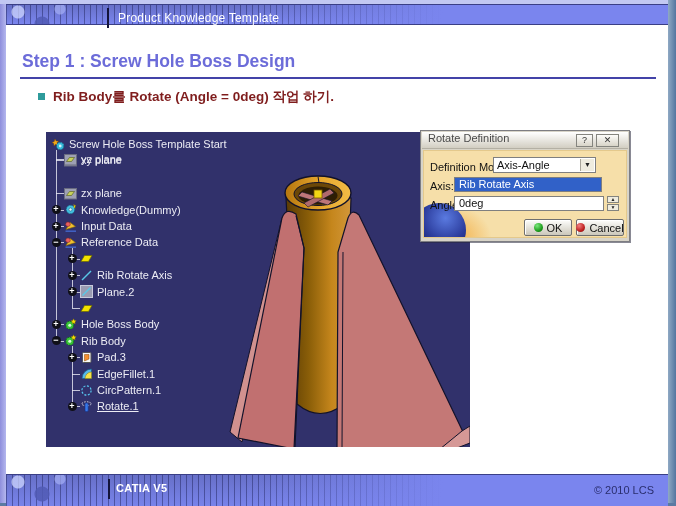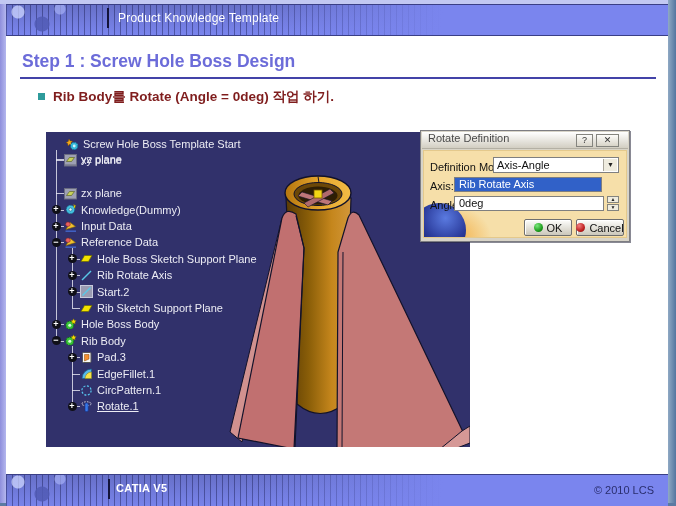--- a/index.html
+++ b/index.html
@@ -10,21 +10,21 @@
     -webkit-font-smoothing:antialiased;
   }
   
   .edge-top{position:absolute;left:0;top:0;width:676px;height:4px;background:#c2c8f2;}
   .edge-left{position:absolute;left:0;top:4px;width:6px;height:499px;background:linear-gradient(90deg,#8e8edc,#b4b7ee);}
   .edge-right{position:absolute;left:668px;top:0;width:8px;height:506px;background:linear-gradient(90deg,#8fa9c4,#53759f);}
   .edge-bottom{position:absolute;left:0;top:503px;width:676px;height:3px;background:#5a7aa2;}
 
   
   .bar{
-    position:absolute;left:6px;width:662px;height:32px;
+    position:absolute;left:6px;width:662px;height:21px;
     background:
       linear-gradient(90deg,rgba(122,133,238,0) 36%,#7a85ee 66%),
       radial-gradient(circle at 12px 7px, rgba(205,213,255,0.75) 6px, rgba(205,213,255,0) 7px),
       radial-gradient(circle at 36px 19px, rgba(80,90,180,0.85) 7px, rgba(80,90,180,0) 8px),
       radial-gradient(circle at 54px 4px, rgba(165,175,245,0.7) 5px, rgba(165,175,245,0) 6px),
       repeating-linear-gradient(90deg, rgba(25,28,80,0.45) 0 1px, rgba(25,28,80,0) 1px 6px),
       linear-gradient(180deg,#6770c8 0%,#7a85ee 100%);
     border-top:1px solid #3a3f86;border-bottom:1px solid #3a3f86;
     box-sizing:border-box;
   }
@@ -84,21 +84,21 @@
   .dlg-content{
     position:absolute;left:2px;right:2px;top:19px;bottom:3px;
     background:#f6dfa9;overflow:hidden;border:1px solid #e4c98c;box-sizing:border-box;
   }
   .globe-glow{position:absolute;left:-6px;bottom:-12px;width:74px;height:44px;
     background:radial-gradient(ellipse at 45% 75%, rgba(242,168,56,0.95), rgba(242,168,56,0) 70%);}
   .globe{position:absolute;left:-12px;bottom:-20px;width:54px;height:54px;border-radius:50%;
     background:radial-gradient(circle at 62% 28%, #5a7ae0 0%, #2a3a9a 45%, #101a55 82%);}
   .dlg-label{position:absolute;color:#111;}
   .dd{
-    position:absolute;left:72px;top:26px;width:126px;height:16px;background:#fff;
+    position:absolute;left:72px;top:26px;width:103px;height:16px;background:#fff;
     border:1px solid #7f7f7f;box-sizing:border-box;
   }
   .dd-value{position:absolute;left:3px;top:1px;font-size:11px;}
   .dd-arrow{
     position:absolute;right:1px;top:1px;bottom:1px;width:13px;background:#efecdf;
     border-left:1px solid #a9a59a;text-align:center;font-size:7px;line-height:12px;color:#222;
   }
   .field{position:absolute;height:15px;box-sizing:border-box;border:1px solid #7f7f7f;font-size:11px;line-height:13px;padding-left:4px;}
   #axis-field{left:33px;top:46px;width:148px;background:#3161c8;color:#fff;}
   #angle-field{left:33px;top:65px;width:150px;background:#fff;color:#111;}
@@ -173,21 +173,21 @@
     <ellipse cx="272" cy="63.5" rx="19.5" ry="9" fill="#2e1e04"></ellipse>
     <polygon points="256,60 286,69 282,73 252,64" fill="#be7678" stroke="#12122a" stroke-width="0.6"></polygon>
     <polygon points="258,71 284,57 288,61 262,75" fill="#b06a6c" stroke="#12122a" stroke-width="0.6"></polygon>
     <rect x="268" y="58" width="8" height="8" fill="#f2d614" stroke="#7a5a00" stroke-width="0.8"></rect>
     <line x1="272" y1="44.5" x2="273" y2="51" stroke="#12122a" stroke-width="1"></line>
   </svg>
   <div class="tree" id="tree">
       <div class="tree-vline" style="left: 10px; top: 18px; height: 190.8px;"></div>
       <div class="tree-vline" style="left: 26px; top: 115.4px; height: 60.6px;"></div>
       <div class="tree-vline" style="left: 26px; top: 213.8px; height: 60.6px;"></div>
-      <div class="tree-row" style="top: 4px; padding-left: 20px;">
+      <div class="tree-row" style="top: 4px; padding-left: 6px;">
         <svg viewBox="0 0 13 13" class="tree-icon">
           <path d="M3 1 l1.2 2 L6.5 3 5 4.8 6 7 3.6 6.3 2 8 1.8 5.6 0 4.5 2.2 3.6 Z" fill="#f4a818" stroke="#7a4a00" stroke-width="0.4"></path>
           <circle cx="8.2" cy="8" r="3.7" fill="#34b8d8" stroke="#135a78" stroke-width="0.8" stroke-dasharray="1.6 1.1"></circle>
           <circle cx="8.2" cy="8" r="1.4" fill="#cff2fa"></circle>
         </svg>
         <span class="tree-label">Screw Hole Boss Template Start</span>
       </div>
       <div class="tree-row" style="top: 20.4px; padding-left: 18px;">
         <div class="tree-stub" style="left: 10px; width: 8px;"></div>
         <svg viewBox="0 0 13 13" class="tree-icon">
@@ -241,45 +241,43 @@
           <path d="M1.5 11.2 L12 11.2" stroke="#4060c0" stroke-width="1.6"></path>
         </svg>
         <span class="tree-label">Reference Data</span>
       </div>
       <div class="tree-row" style="top: 118.8px; padding-left: 34px;">
         <div class="tree-stub" style="left: 26px; width: 8px;"></div>
         <div class="tree-exp" style="left: 21.5px;">+</div>
         <svg viewBox="0 0 13 13" class="tree-icon">
           <path d="M1 9.5 L4.5 3.5 L12 3.5 L8.5 9.5 Z" fill="#f2e200" stroke="#6a6a00" stroke-width="0.7"></path>
         </svg>
-        <span class="tree-label">Hole Boss Sketch Support Plane</span>
       </div>
       <div class="tree-row" style="top: 135.2px; padding-left: 34px;">
         <div class="tree-stub" style="left: 26px; width: 8px;"></div>
         <div class="tree-exp" style="left: 21.5px;">+</div>
         <svg viewBox="0 0 13 13" class="tree-icon">
           <path d="M2 11 L11 2" stroke="#58c8e8" stroke-width="1.5"></path>
         </svg>
         <span class="tree-label">Rib Rotate Axis</span>
       </div>
       <div class="tree-row" style="top: 151.6px; padding-left: 34px;">
         <div class="tree-stub" style="left: 26px; width: 8px;"></div>
         <div class="tree-exp" style="left: 21.5px;">+</div>
         <svg viewBox="0 0 13 13" class="tree-icon">
           <rect x="0.5" y="0.5" width="12" height="12" fill="#9a9cb2" stroke="#c8cadc"></rect>
           <path d="M2.5 10.5 L10.5 2.5" stroke="#58c8e8" stroke-width="1.5"></path>
         </svg>
-        <span class="tree-label">Start.2</span>
+        <span class="tree-label">Plane.2</span>
       </div>
       <div class="tree-row" style="top: 168px; padding-left: 34px;">
         <div class="tree-stub" style="left: 26px; width: 8px;"></div>
         <svg viewBox="0 0 13 13" class="tree-icon">
           <path d="M1 9.5 L4.5 3.5 L12 3.5 L8.5 9.5 Z" fill="#f2e200" stroke="#6a6a00" stroke-width="0.7"></path>
         </svg>
-        <span class="tree-label">Rib Sketch Support Plane</span>
       </div>
       <div class="tree-row" style="top: 184.4px; padding-left: 18px;">
         <div class="tree-stub" style="left: 10px; width: 8px;"></div>
         <div class="tree-exp" style="left: 5.5px;">+</div>
         <svg viewBox="0 0 13 13" class="tree-icon">
           <circle cx="5.8" cy="7.2" r="3.9" fill="#3ac43a" stroke="#0a6a0a" stroke-width="0.9" stroke-dasharray="1.5 1.1"></circle>
           <circle cx="5.8" cy="7.2" r="1.5" fill="#d8fad8"></circle>
           <path d="M9.6 0.8 l0.8 1.6 1.8 .3 -1.3 1.3 .3 1.8 -1.6 -.8 -1.6 .8 .3 -1.8 -1.3 -1.3 1.8 -.3 Z" fill="#f8e000" stroke="#8a7a00" stroke-width="0.4"></path>
         </svg>
         <span class="tree-label">Hole Boss Body</span>

